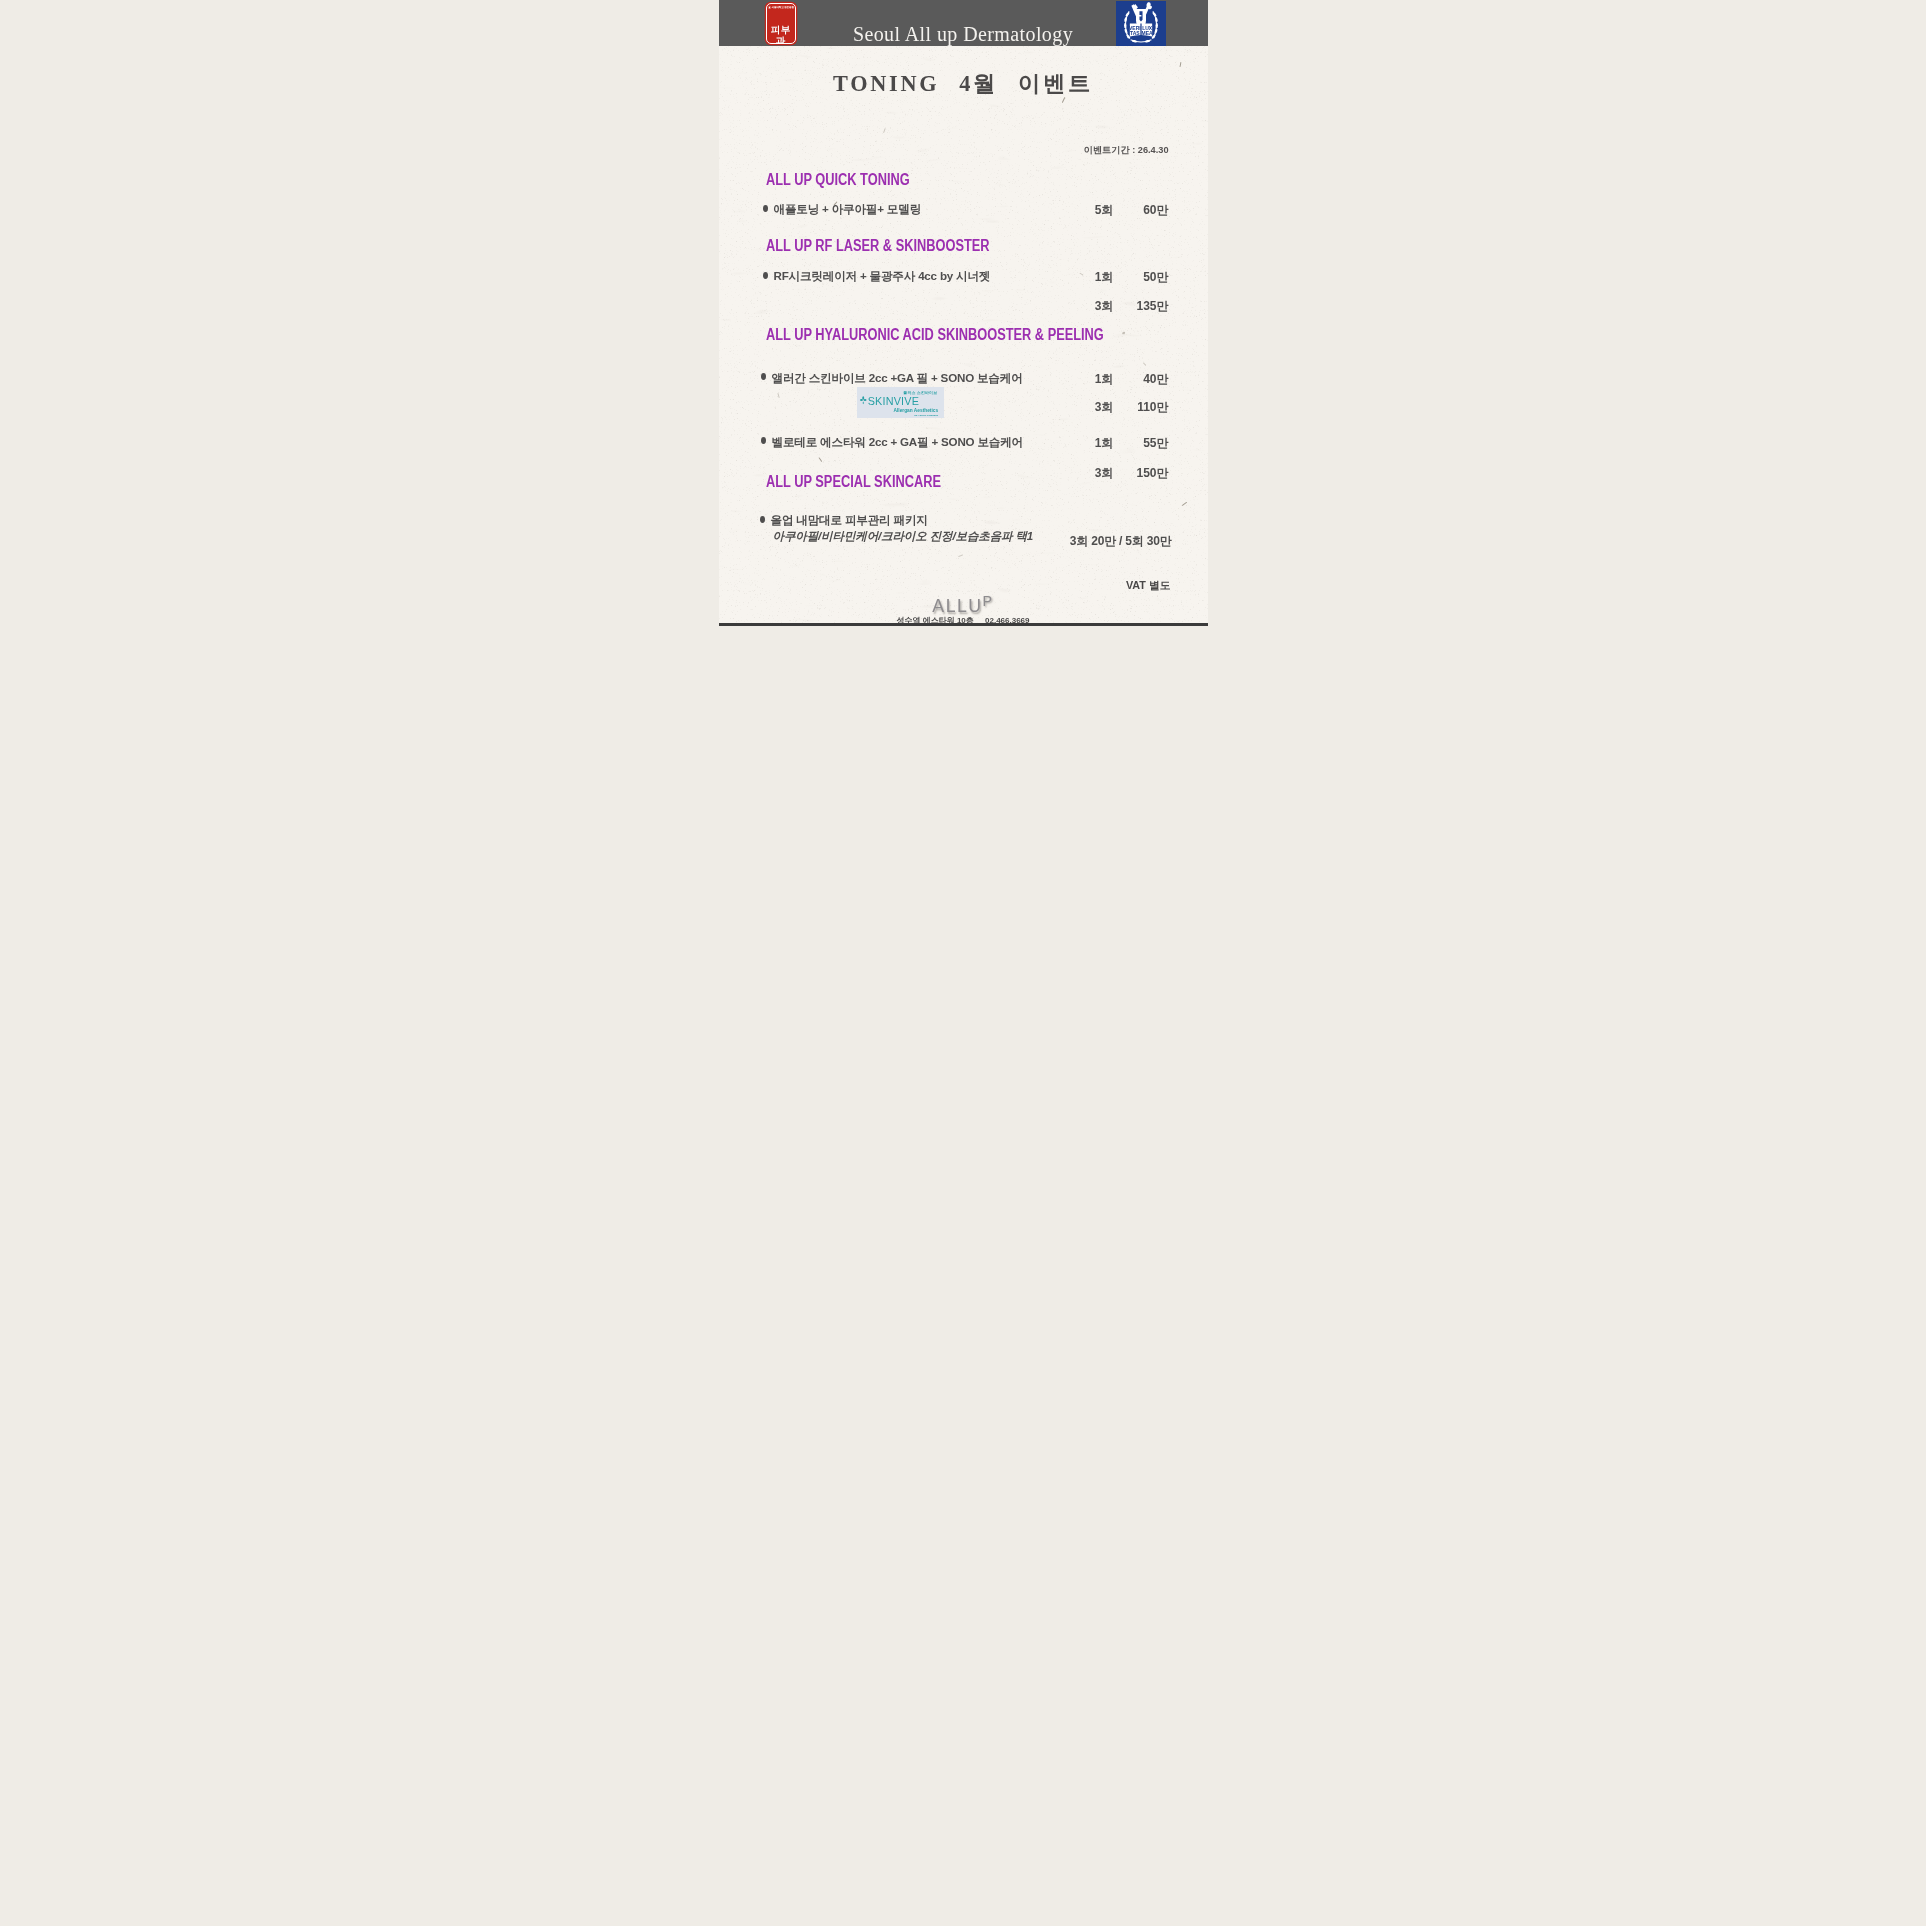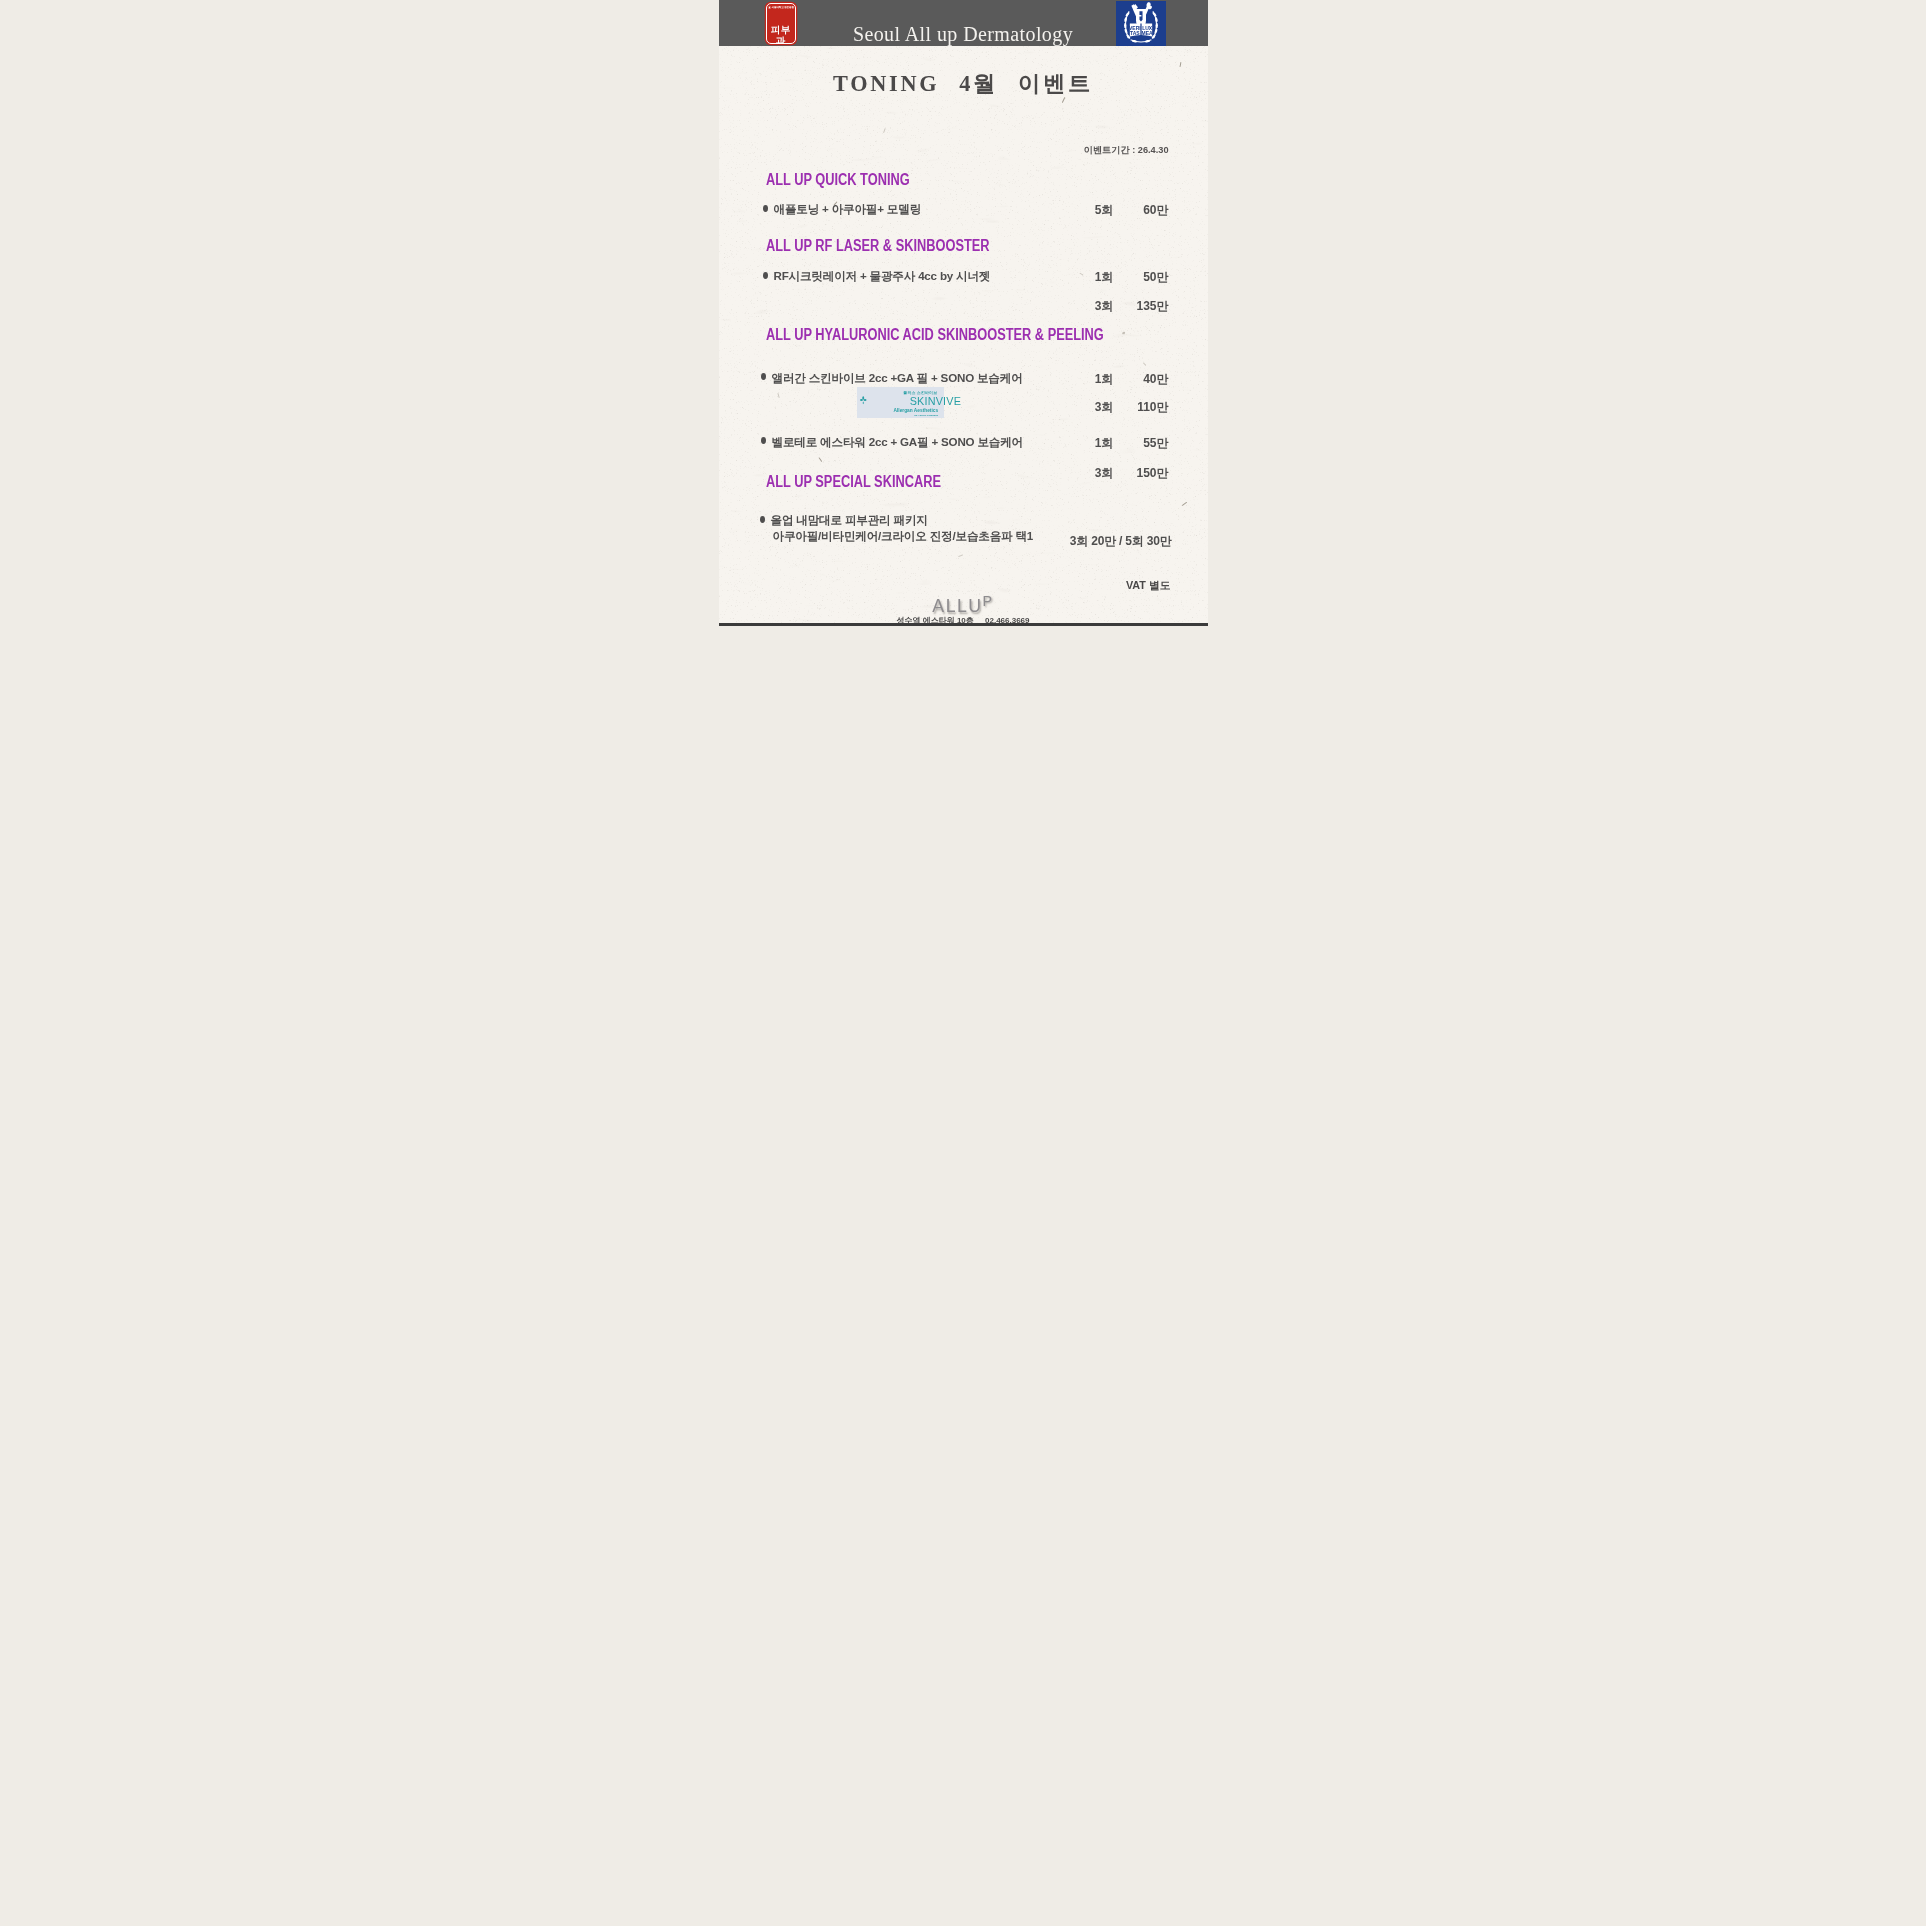--- a/index.html
+++ b/index.html
@@ -43,36 +43,36 @@
         font-size:16px;line-height:1;transform:scaleX(.8);transform-origin:left center;
         letter-spacing:0;}
   .st1{top:172px;} .st2{top:238px;} .st3{top:327px;} .st4{top:474px;}
 
   .bullet{position:absolute;width:5.4px;height:7.3px;border-radius:50%;background:#4f4e4e;}
   .b1{left:44px;top:205px;} .b2{left:44px;top:272px;} .b3{left:42px;top:373px;}
   .b4{left:42px;top:437px;} .b5{left:41px;top:516px;}
   .item{position:absolute;white-space:nowrap;color:#4f4e4e;font-weight:700;font-size:11.6px;
         letter-spacing:-0.2px;}
   .i1{left:55px;top:202px;} .i2{left:55px;top:269px;} .i3{left:53px;top:371px;}
-  .i4{left:53px;top:435px;} .i5a{left:52px;top:513px;} .i5b{left:54px;top:529px;}
+  .i4{left:53px;top:435px;} .i5a{left:52px;top:513px;} .i5b{left:54px;top:529px;font-style:italic;}
 
   .cnt{position:absolute;left:374px;width:23px;text-align:center;color:#4f4e4e;
         font-weight:700;font-size:12px;}
   .prc{position:absolute;right:39px;text-align:right;color:#4f4e4e;font-weight:700;font-size:12px;}
   .r1{top:202px;} .r2a{top:269px;} .r2b{top:298px;} .r3a{top:371px;} .r3b{top:399px;}
   .r4a{top:435px;} .r4b{top:465px;}
   .price-line{position:absolute;right:36px;top:533px;color:#4f4e4e;font-weight:700;
         font-size:12px;letter-spacing:-0.2px;white-space:nowrap;}
   .vat{position:absolute;right:37px;top:579px;color:#4a4848;font-weight:700;font-size:10.8px;}
 
   .skinvive{position:absolute;left:138px;top:387px;width:87px;height:31px;background:#dde3ec;
         color:#279fa4;}
   .sv-kr{position:absolute;right:6.2px;top:3.1px;font-size:3.9px;font-weight:700;letter-spacing:0.2px;}
   .sv-main{position:absolute;left:3.9px;top:8.5px;font-size:10.8px;font-weight:400;
-        letter-spacing:0.2px;display:flex;align-items:center;line-height:1;gap:42px;}
+        letter-spacing:0.2px;display:flex;align-items:center;line-height:1;}
   .sv-main svg{width:6.5px;height:9.2px;margin-right:0.8px;}
   .sv-line1{position:absolute;right:5.4px;top:21px;font-size:4.8px;font-weight:700;}
   .sv-line2{position:absolute;right:5.4px;top:26.6px;font-size:2.5px;font-weight:700;}
 
   .logo{position:absolute;left:0;right:0;top:596px;text-align:center;color:#8e8c8f;
         font-weight:400;letter-spacing:1.5px;
         text-shadow:1.2px 1.5px 1.9px rgba(110,105,100,.55);}
   .logo-main{font-size:17.7px;}
   .logo-sup{font-size:14.3px;display:inline-block;transform:translateY(-6.5px);}
   .addr{position:absolute;left:0;right:0;top:615px;text-align:center;color:#4a4949;

